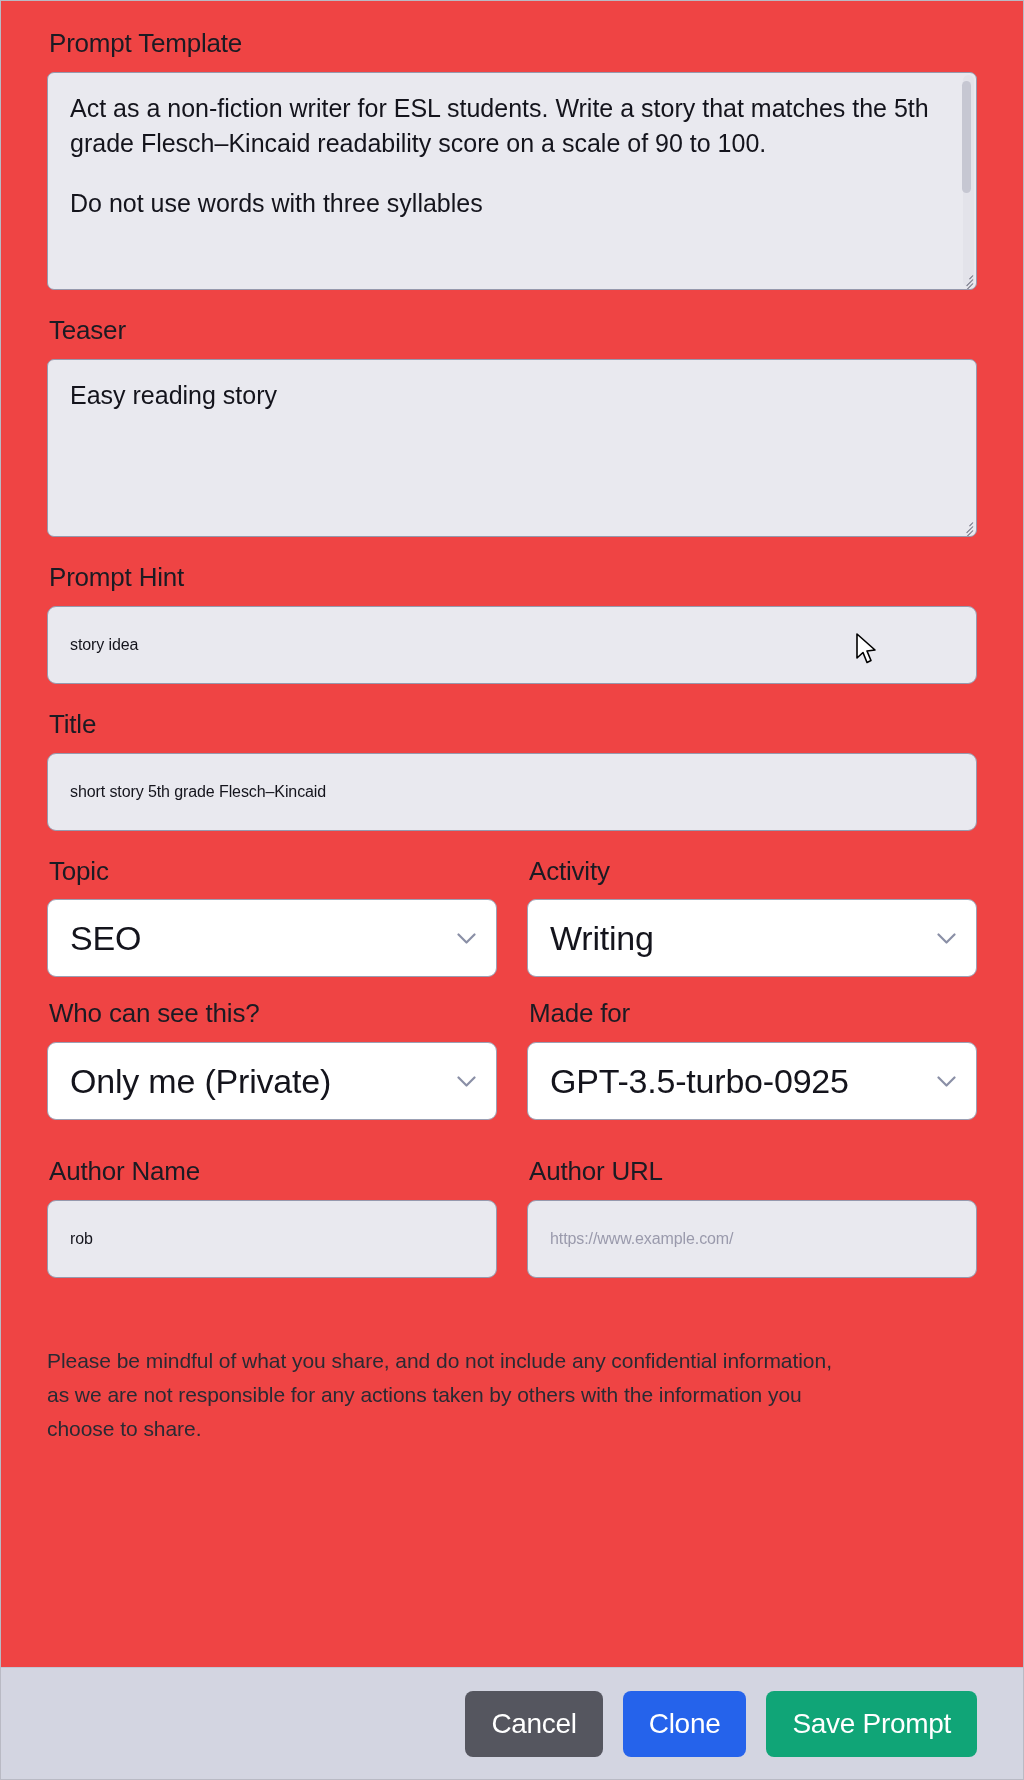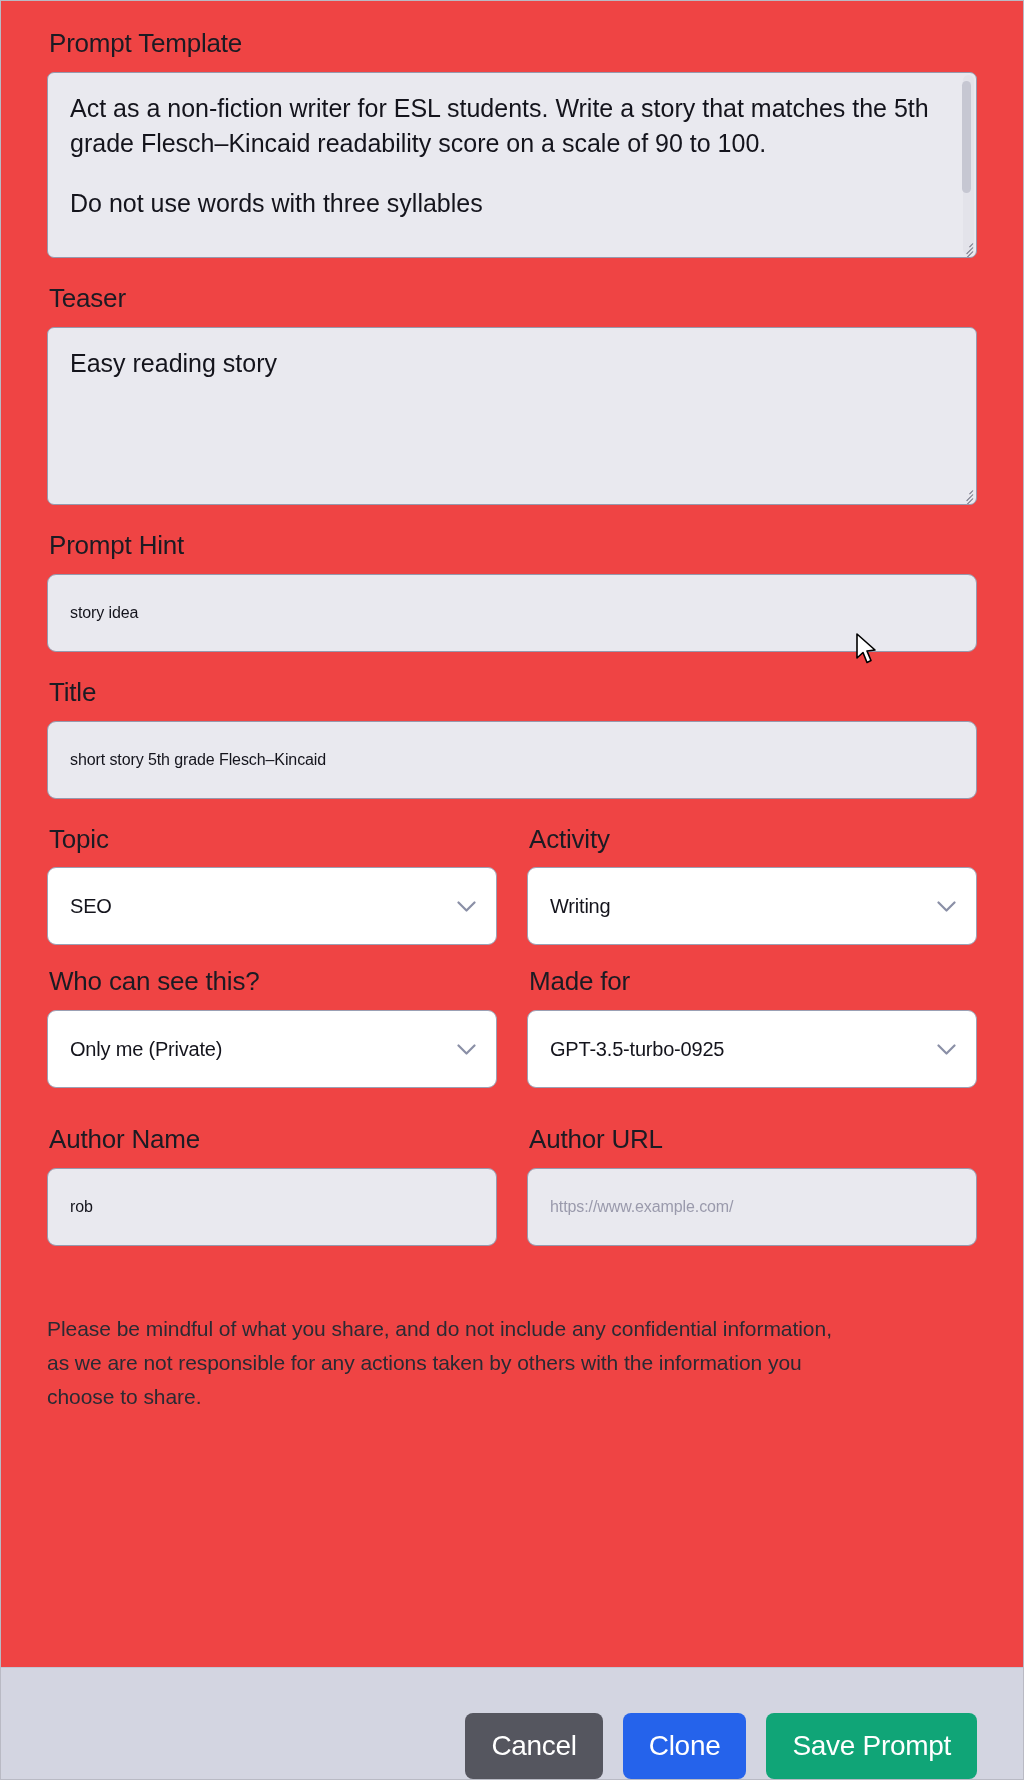--- a/index.html
+++ b/index.html
@@ -38,21 +38,21 @@
     width: 100%;
     background: #e9e9ef;
     border: 1px solid #9699ad;
     border-radius: 7px;
     font-size: 25px;
     color: #14141c;
     line-height: 1.42;
     padding: 18px 22px 14px 22px;
     overflow: hidden;
   }
-  .ta.prompt-template { height: 186px; padding-right: 34px; }
+  .ta.prompt-template { height: 218px; padding-right: 34px; }
   .ta.teaser { height: 178px; }
   .ta p { margin: 0 0 24px 0; }
   .ta p:last-child { margin-bottom: 0; }
 
   .scroll-track {
     position: absolute;
     top: 2px; right: 2px;
     width: 11px; bottom: 2px;
     background: #e3e3ea;
     border-radius: 6px;
@@ -99,21 +99,21 @@
   .inp.ph { color: #9a9aac; }
 
   
   .sel {
     position: relative;
     width: 100%;
     height: 78px;
     background: #ffffff;
     border: 1px solid #9ba0b4;
     border-radius: 9px;
-    font-size: 20px;
+    font-size: 34px;
     color: #14141c;
     padding: 0 54px 0 22px;
     display: flex;
     align-items: center;
     letter-spacing: -0.2px;
     text-align: center;
   }
   .chev {
     position: absolute;
     right: 20px; top: 50%;
@@ -139,21 +139,21 @@
     letter-spacing: -0.05px;
   }
 
   
   .footer {
     flex: 0 0 auto;
     height: 112px;
     background: #d3d5e1;
     border-top: 1px solid #c2c4d2;
     display: flex;
-    align-items: flex-end;
+    align-items: center;
     justify-content: flex-end;
     padding-right: 46px;
     gap: 20px;
   }
   .btn {
     height: 66px;
     border: none;
     border-radius: 8px;
     color: #ffffff;
     font-size: 28px;

